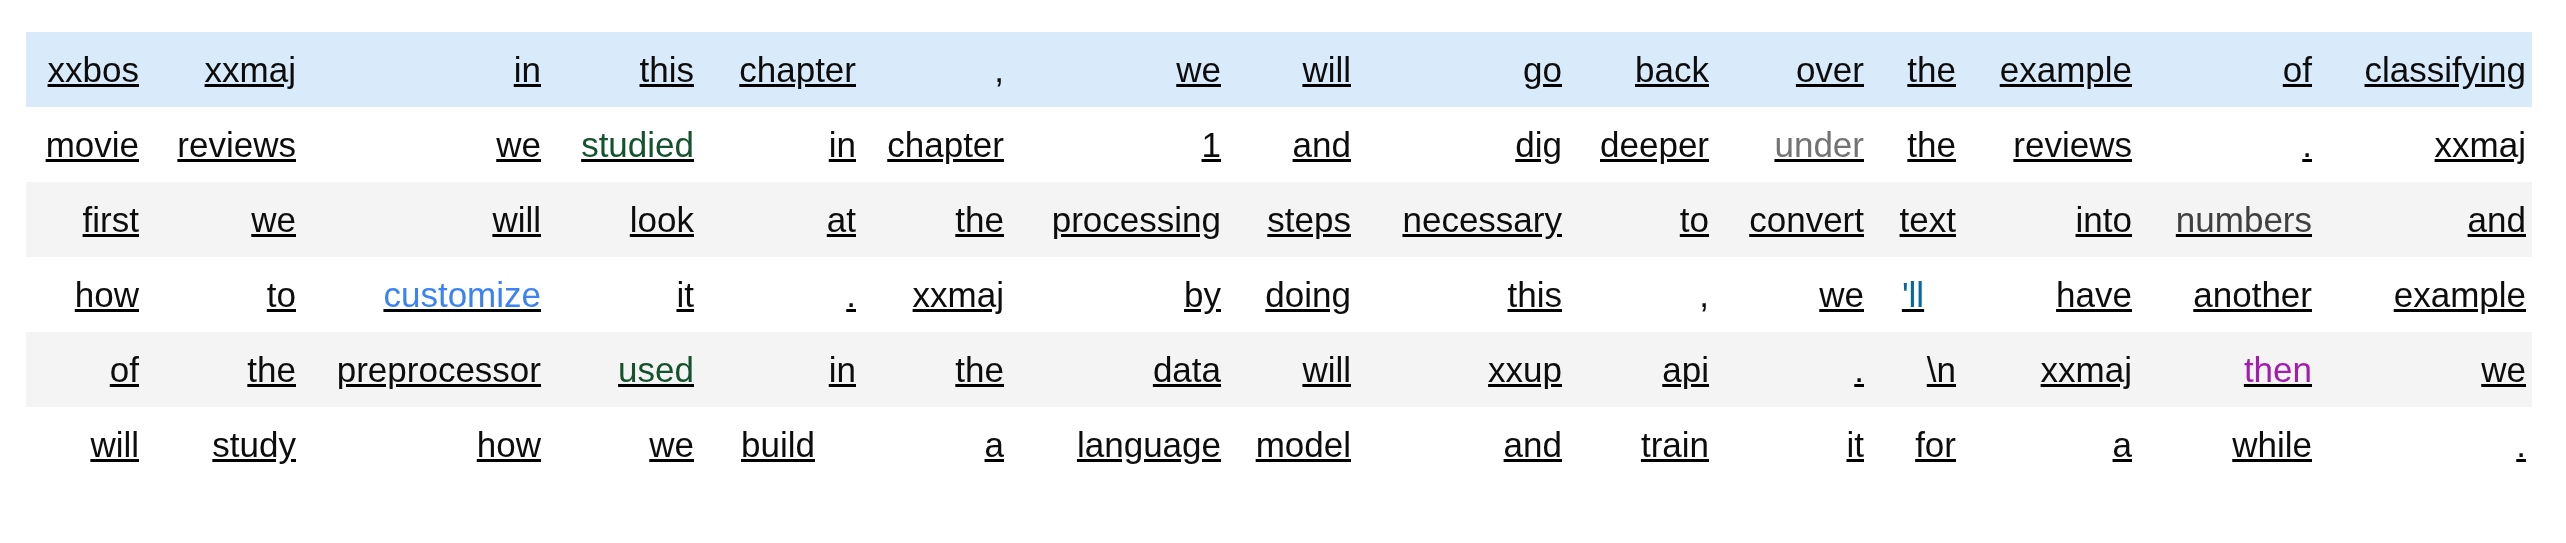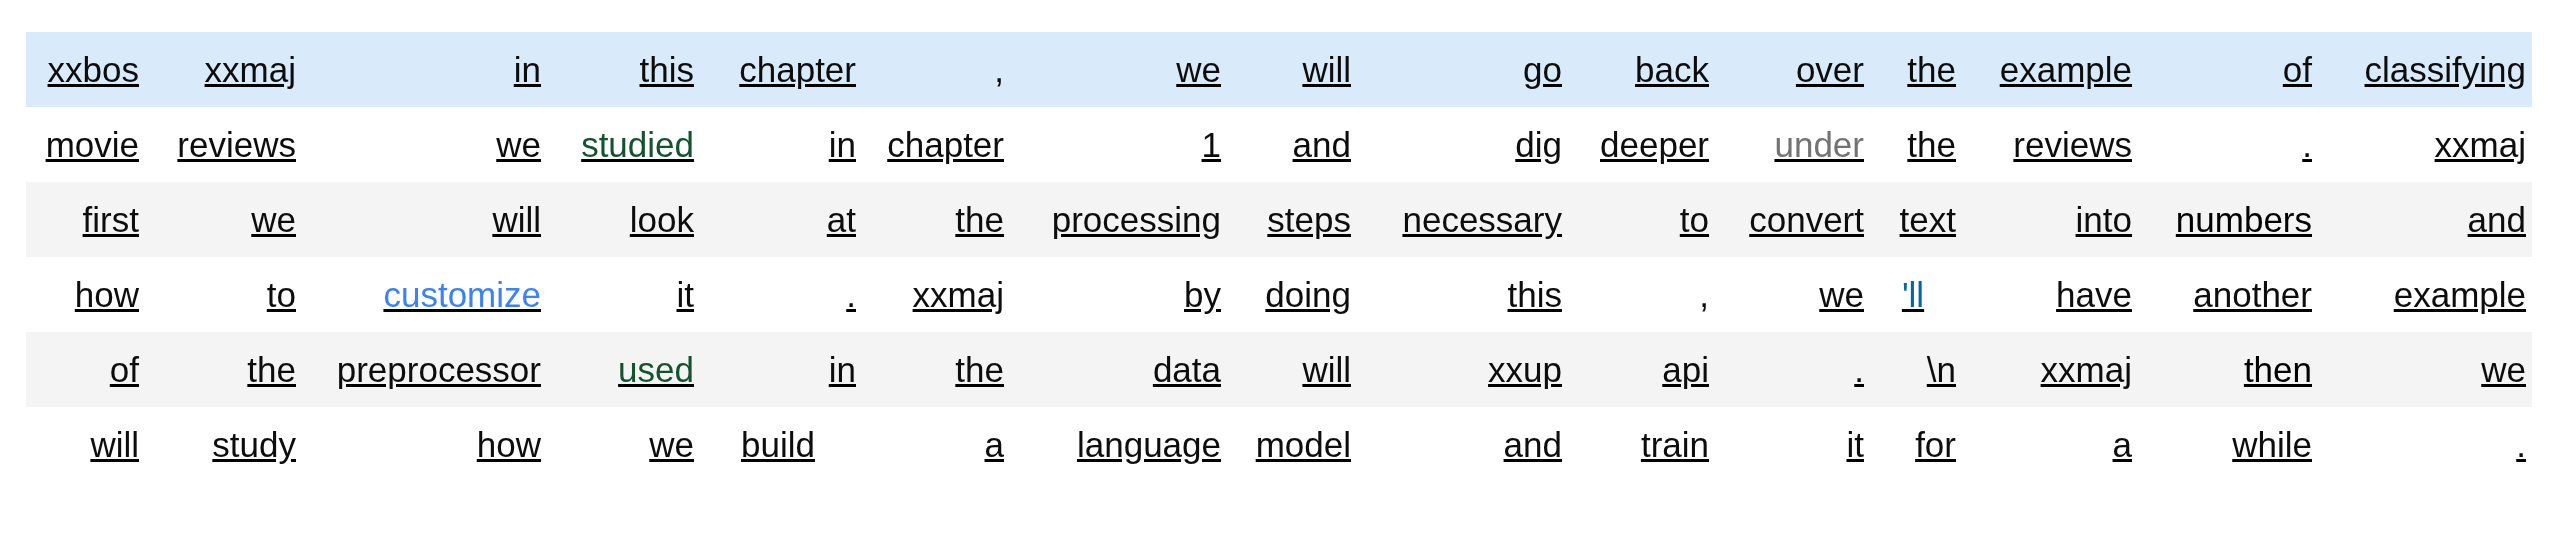--- a/index.html
+++ b/index.html
@@ -121,21 +121,21 @@
           <td style="color: rgb(13, 13, 13);">look</td>
           <td style="color: rgb(13, 13, 13);">at</td>
           <td style="color: rgb(13, 13, 13);">the</td>
           <td style="color: rgb(13, 13, 13);">processing</td>
           <td style="color: rgb(13, 13, 13);">steps</td>
           <td style="color: rgb(13, 13, 13);">necessary</td>
           <td style="color: rgb(13, 13, 13);">to</td>
           <td style="color: rgb(13, 13, 13);">convert</td>
           <td style="color: rgb(13, 13, 13);">text</td>
           <td style="color: rgb(13, 13, 13);">into</td>
-          <td style="color: #000000;">numbers</td>
+          <td style="color: #404040;">numbers</td>
           <td style="color: rgb(13, 13, 13);">and</td>
         </tr>
         <tr style="background: rgb(255, 255, 255);">
           <td style="color: rgb(13, 13, 13);">how</td>
           <td style="color: rgb(13, 13, 13);">to</td>
           <td style="color: #3b82f6;">customize</td>
           <td style="color: rgb(13, 13, 13);">it</td>
           <td style="color: rgb(13, 13, 13);">.</td>
           <td style="color: rgb(13, 13, 13);">xxmaj</td>
           <td style="color: rgb(13, 13, 13);">by</td>
@@ -155,21 +155,21 @@
           <td style="color: #14532d;">used</td>
           <td style="color: rgb(13, 13, 13);">in</td>
           <td style="color: rgb(13, 13, 13);">the</td>
           <td style="color: rgb(13, 13, 13);">data</td>
           <td style="color: rgb(13, 13, 13);">will</td>
           <td style="color: rgb(13, 13, 13);">xxup</td>
           <td style="color: rgb(13, 13, 13);">api</td>
           <td style="color: rgb(13, 13, 13);">.</td>
           <td style="color: rgb(13, 13, 13);">\n</td>
           <td style="color: rgb(13, 13, 13);">xxmaj</td>
-          <td style="color: #000000;">then</td>
+          <td style="color: #a21caf;">then</td>
           <td style="color: rgb(13, 13, 13);">we</td>
         </tr>
         <tr style="background: rgb(255, 255, 255);">
           <td style="color: rgb(13, 13, 13);">will</td>
           <td style="color: rgb(13, 13, 13);">study</td>
           <td style="color: rgb(13, 13, 13);">how</td>
           <td style="color: rgb(13, 13, 13);">we</td>
           <td style="color: rgb(13, 13, 13); text-align: center;">build</td>
           <td style="color: rgb(13, 13, 13);">a</td>
           <td style="color: rgb(13, 13, 13);">language</td>

